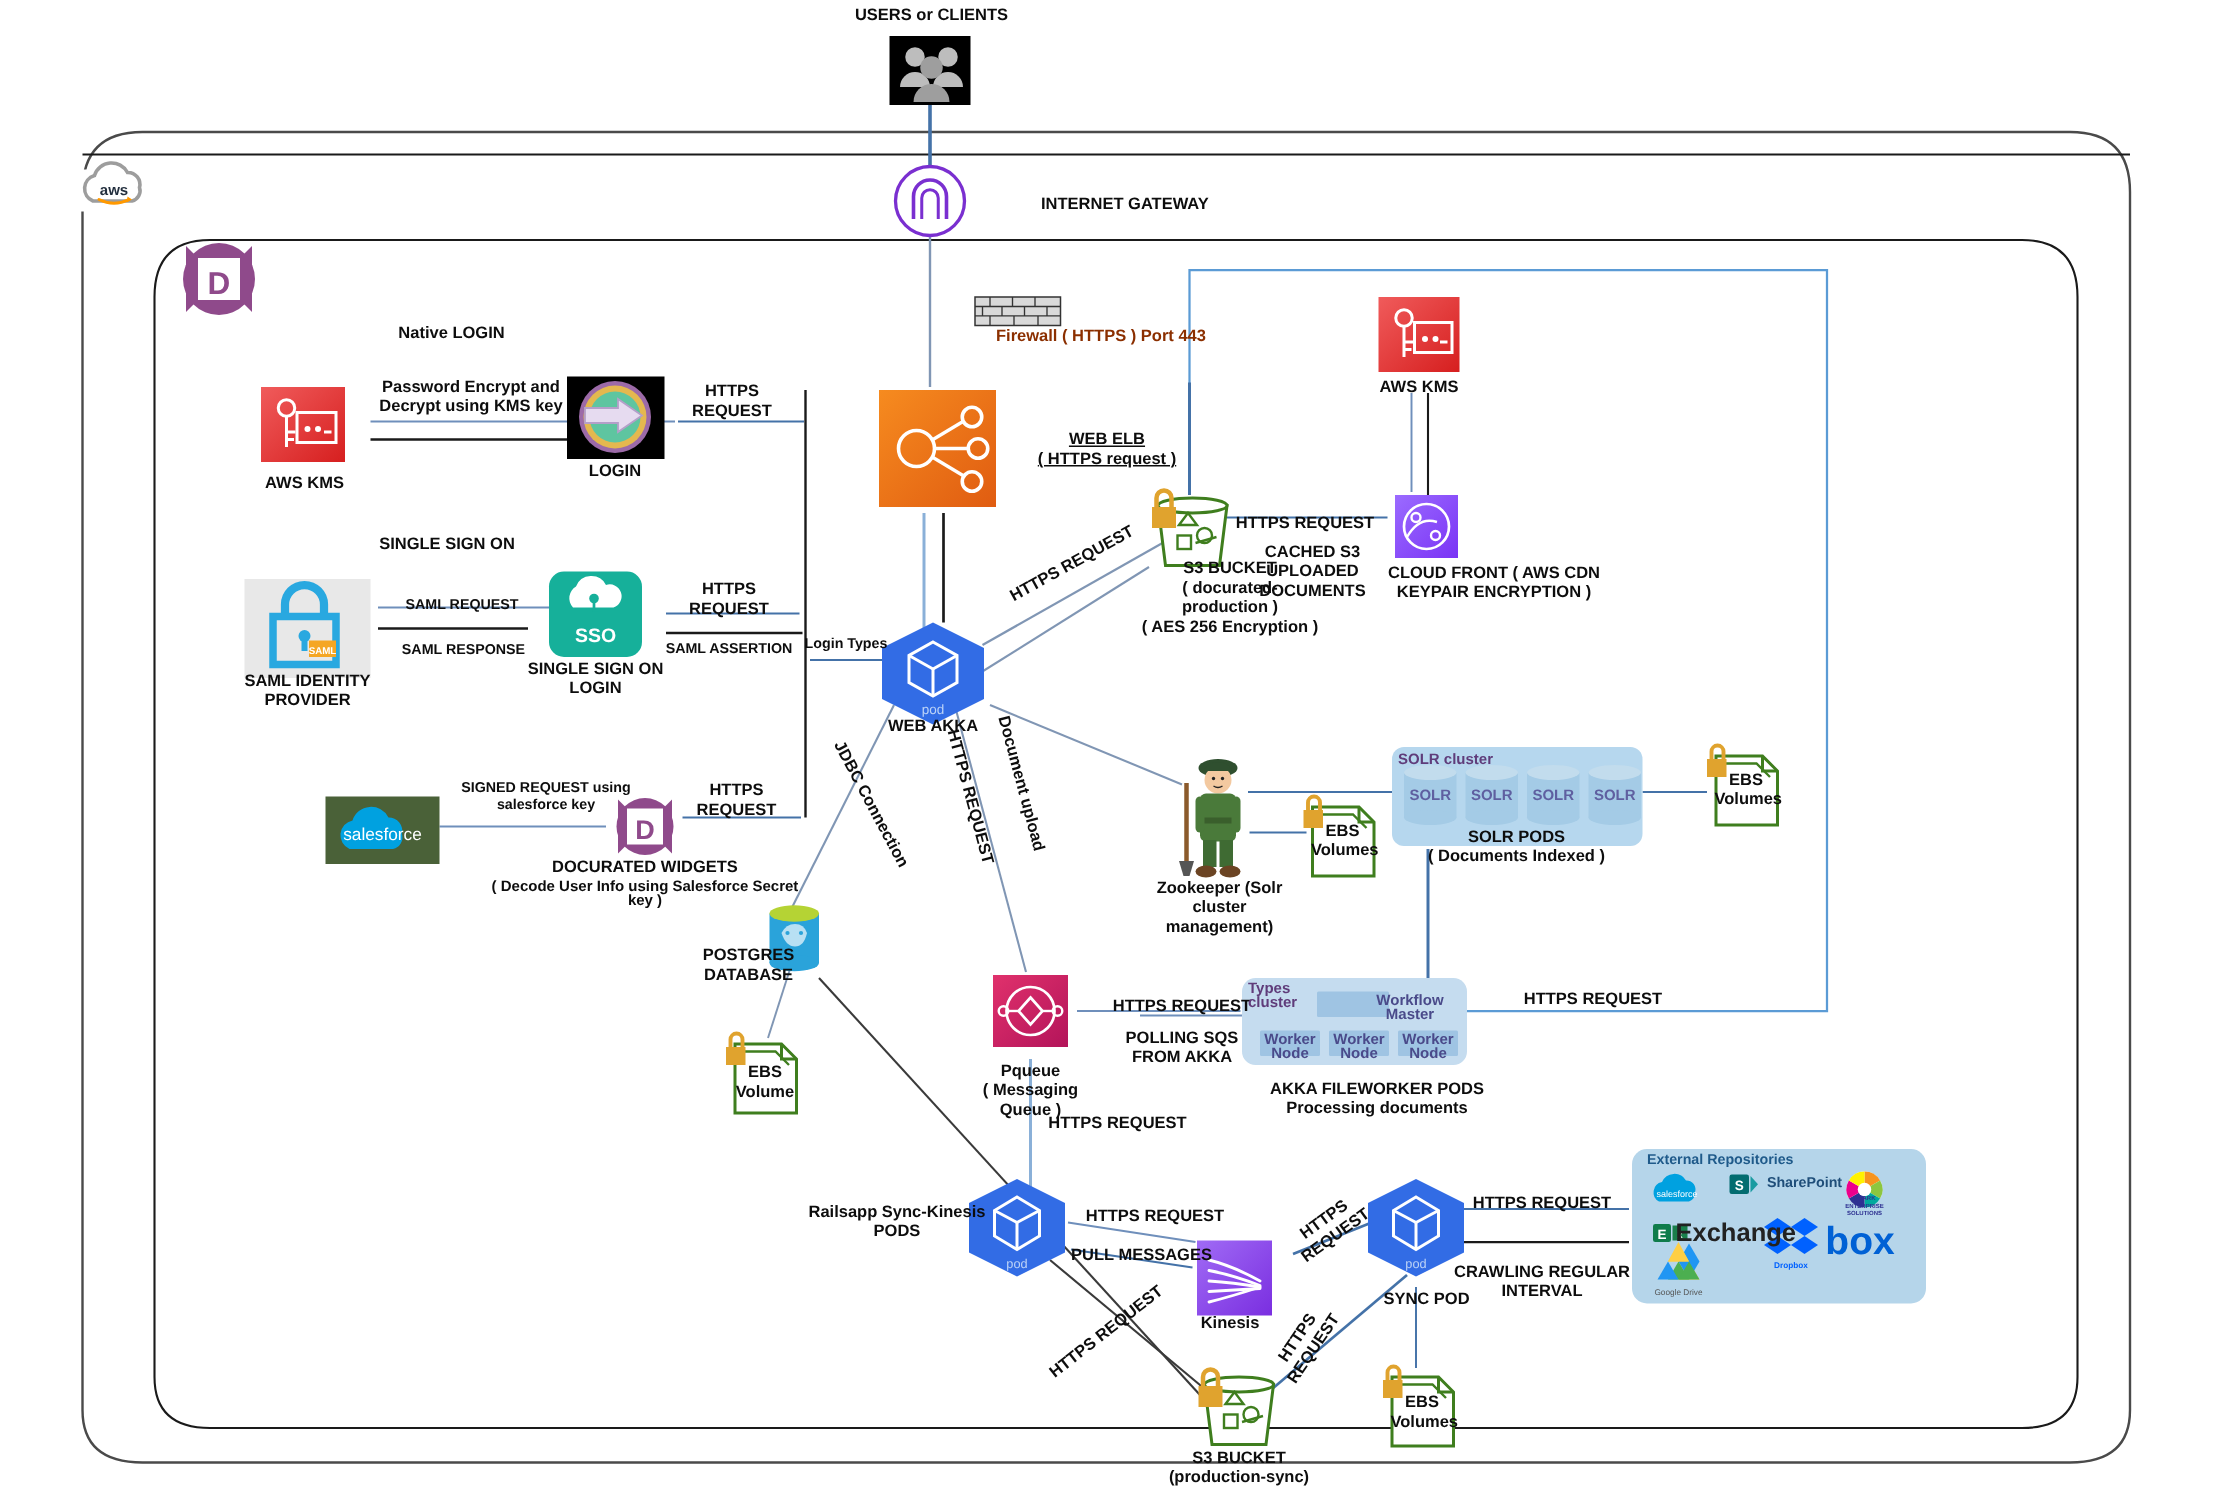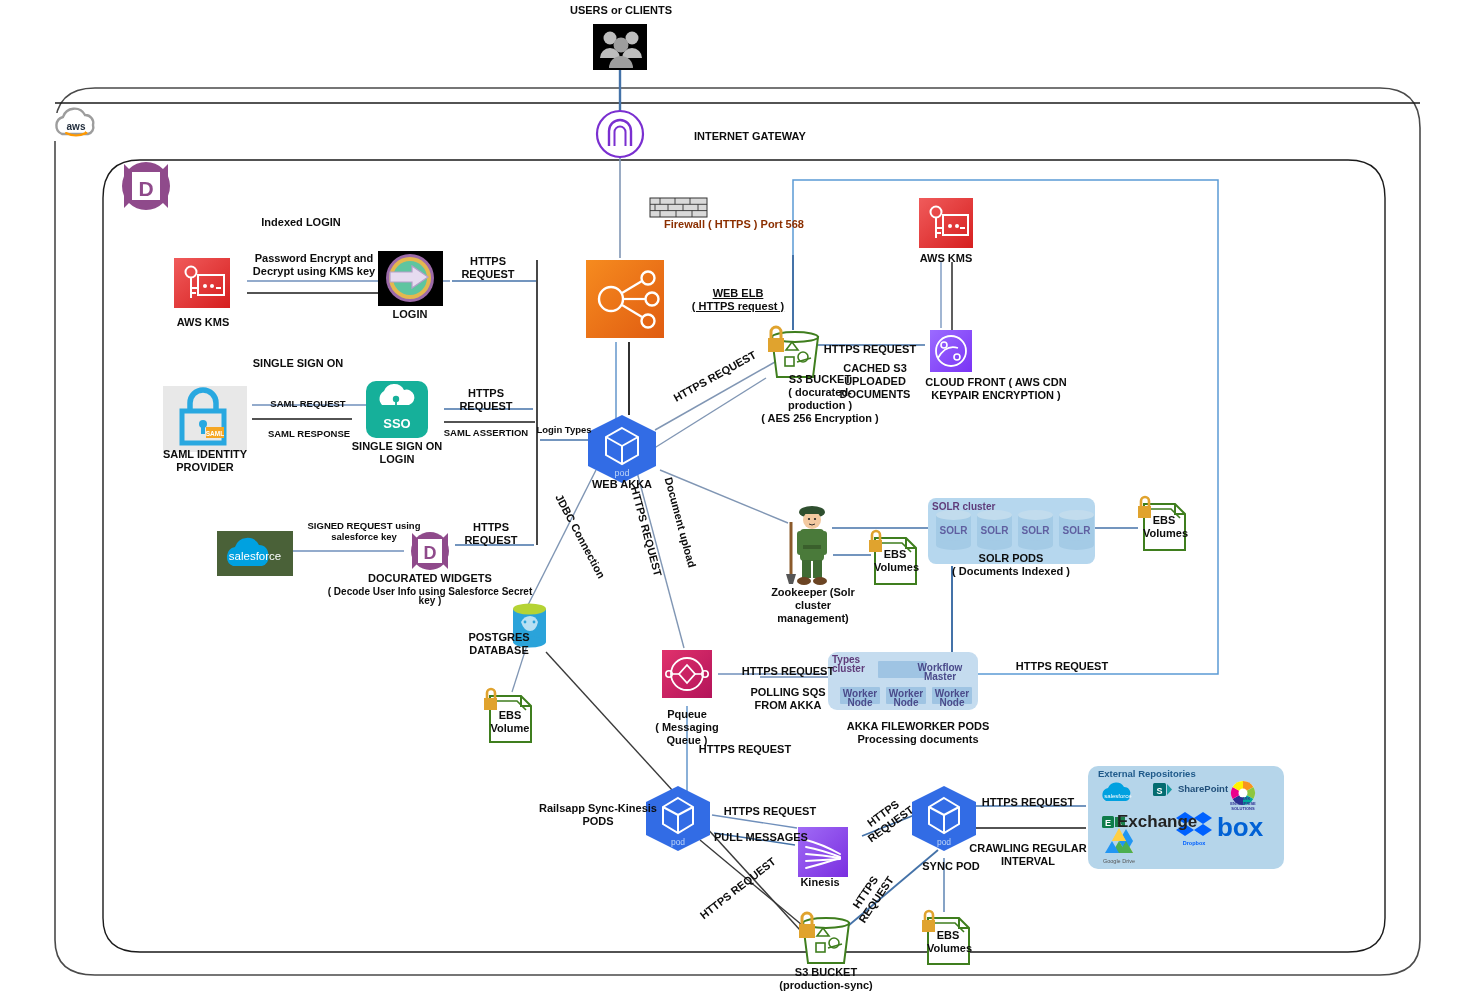--- a/index.html
+++ b/index.html
@@ -497,23 +497,23 @@
       <polygon points="1119,828 1112,841 1126,841" fill="#ffcf44"></polygon>
       <polygon points="1112,841 1105,853 1119,853" fill="#2196f3"></polygon>
       <polygon points="1126,841 1119,853 1133,853" fill="#4caf50"></polygon>
       <text x="1119" y="863" font-size="5.5" fill="#555" text-anchor="middle" font-family="Liberation Sans, sans-serif">Google Drive</text>
     </g>
   </svg>
 
   <div class="lbl" style="left:566px;top:4px;width:110px;">USERS or CLIENTS</div>
   <div class="lbl left" style="left:654px;top:130px;width:160px;">INTERNET GATEWAY</div>
 
-  <div class="lbl left" style="left:624px;top:218px;width:180px;color:#8b2f00;">Firewall ( HTTPS ) Port 568</div>
-
-  <div class="lbl" style="left:241px;top:216px;width:120px;">Indexed LOGIN</div>
+  <div class="lbl left" style="left:624px;top:218px;width:180px;color:#8b2f00;">Firewall ( HTTPS ) Port 443</div>
+
+  <div class="lbl" style="left:241px;top:216px;width:120px;">Native LOGIN</div>
   <div class="lbl" style="left:244px;top:252px;width:140px;">Password Encrypt and
 Decrypt using KMS key</div>
   <div class="lbl" style="left:165px;top:316px;width:76px;">AWS KMS</div>
   <div class="lbl" style="left:381px;top:308px;width:58px;">LOGIN</div>
   <div class="lbl" style="left:452px;top:255px;width:72px;">HTTPS
 REQUEST</div>
 
   <div class="lbl" style="left:233px;top:357px;width:130px;">SINGLE SIGN ON</div>
   <div class="lbl sm" style="left:253px;top:398px;width:110px;">SAML REQUEST</div>
   <div class="lbl sm" style="left:251px;top:428px;width:116px;">SAML RESPONSE</div>

